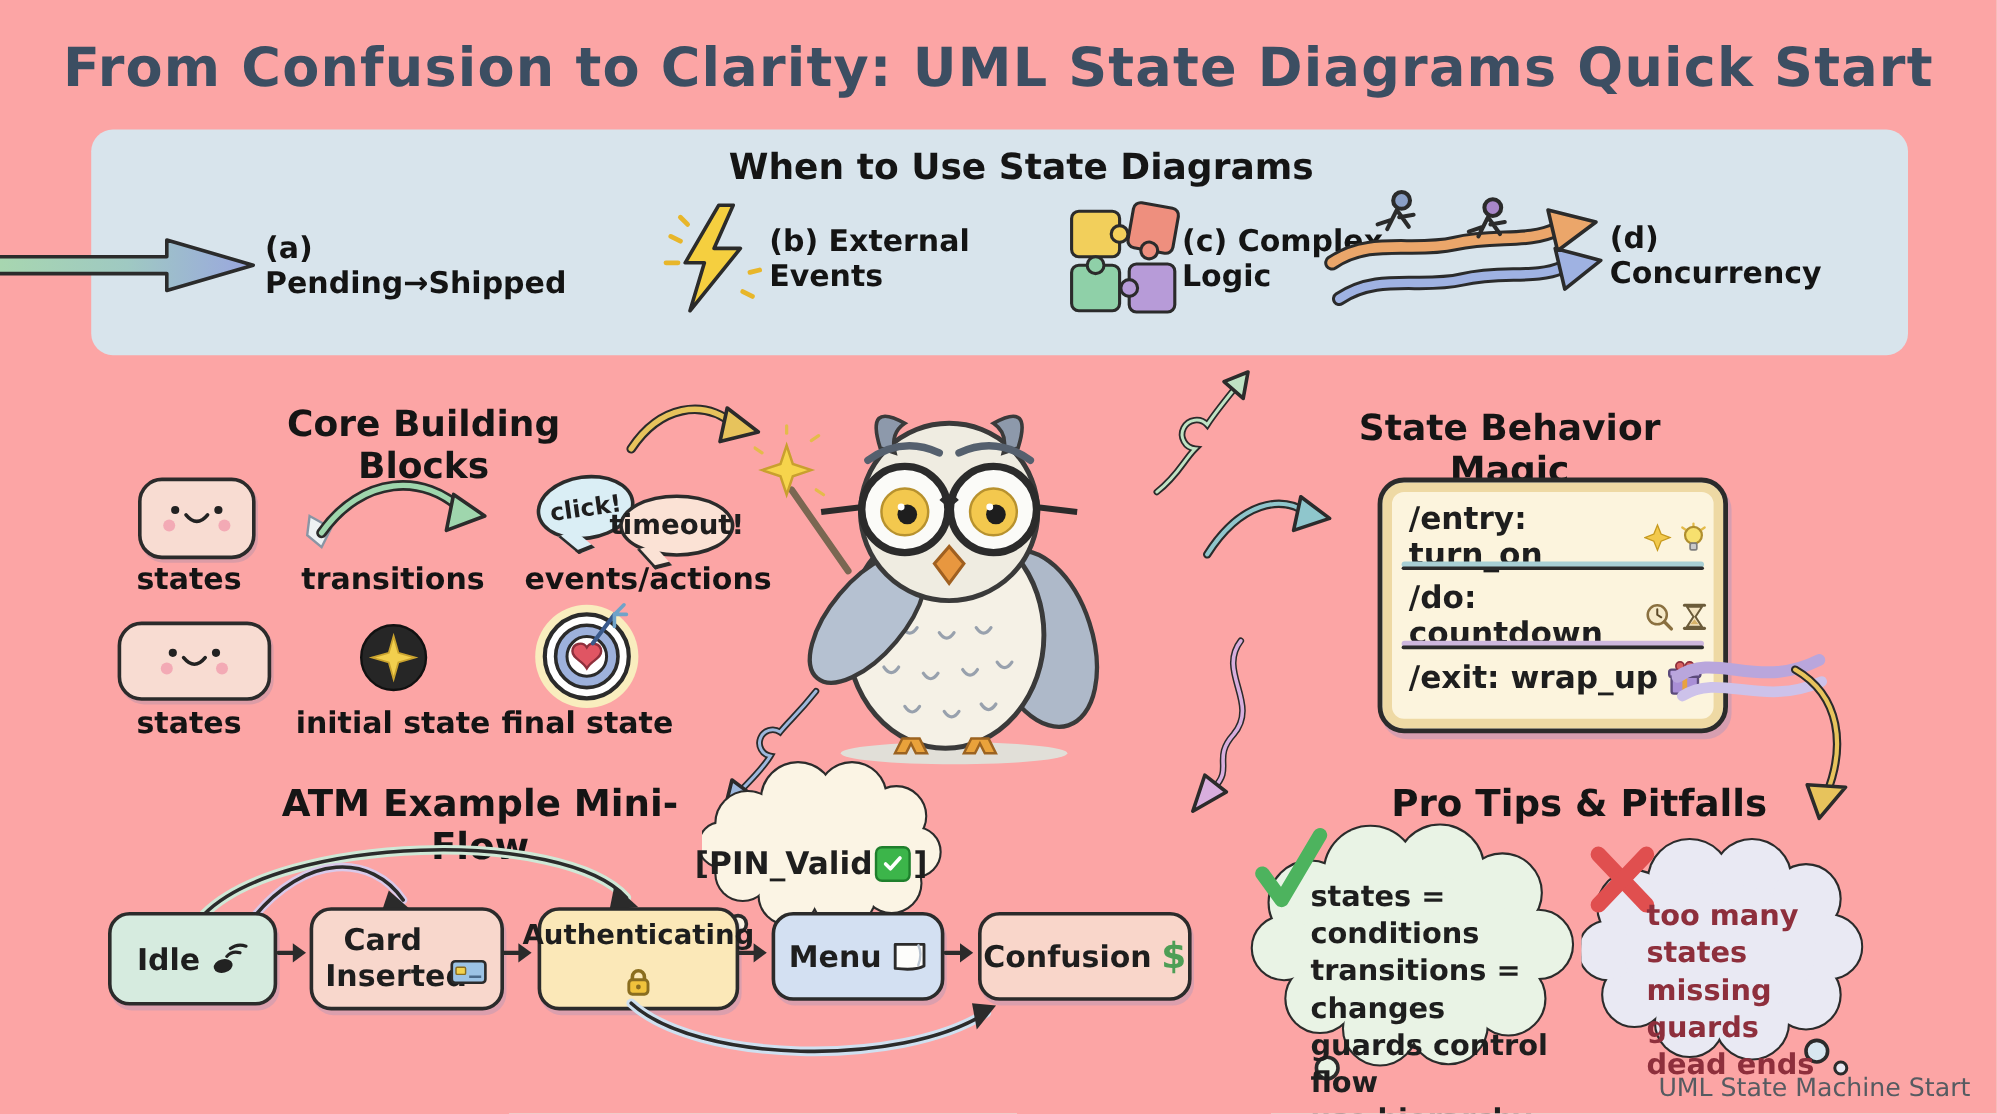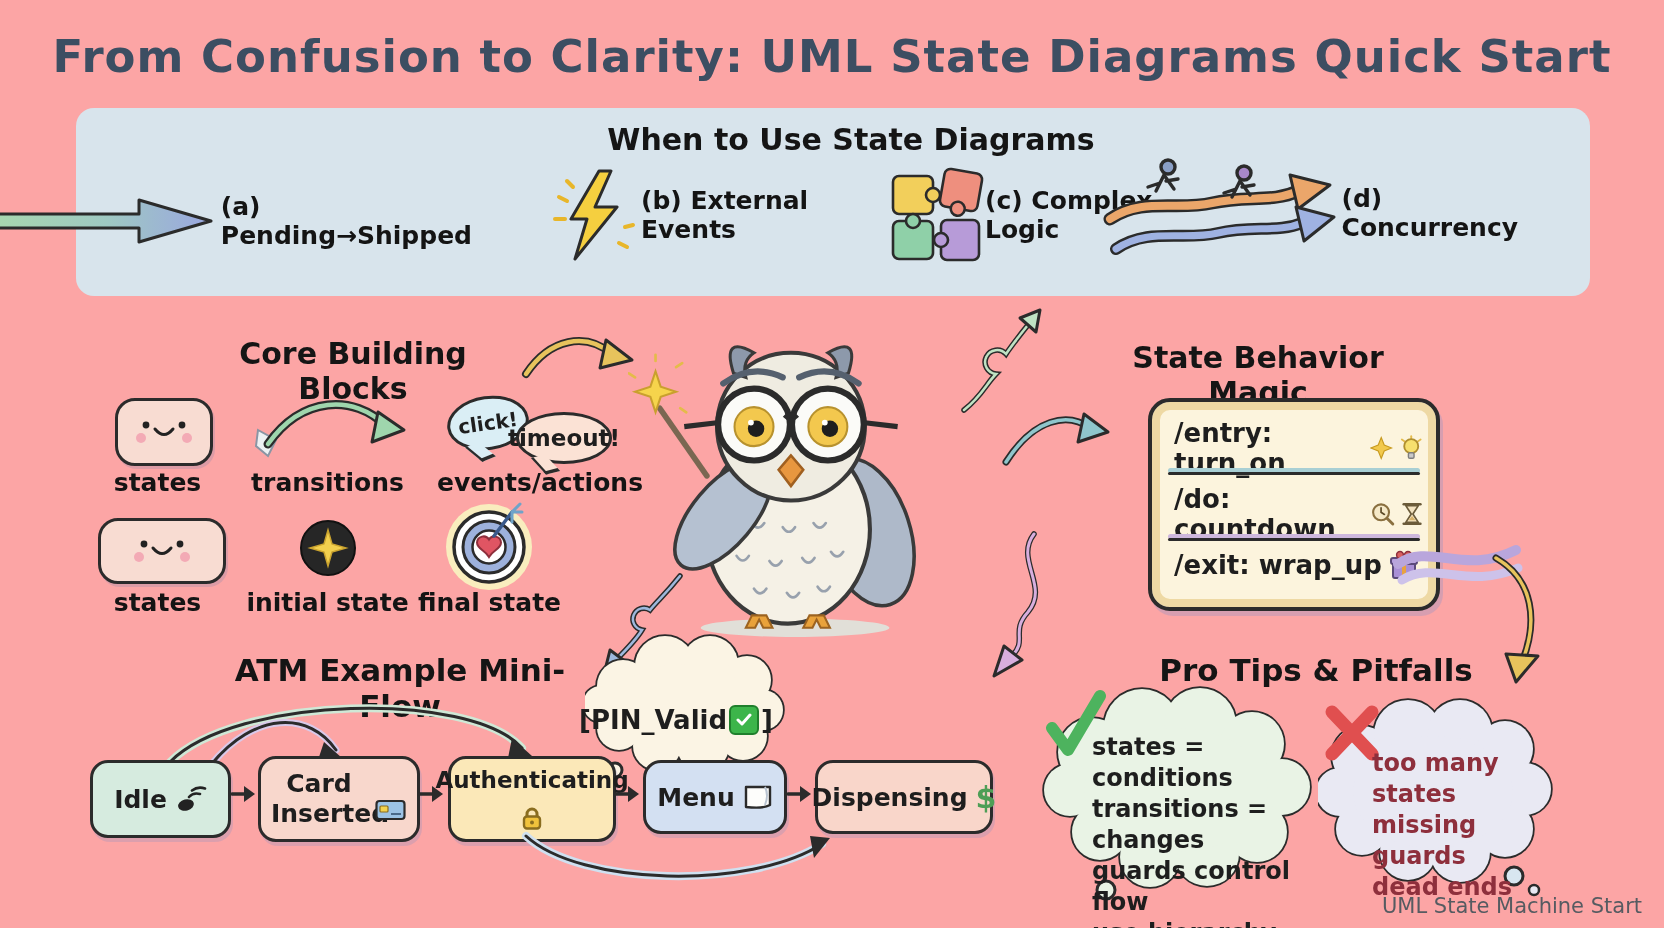--- a/index.html
+++ b/index.html
@@ -406,21 +406,21 @@
     <svg width="30" height="28" viewBox="0 0 30 28">
       <path d="M3,4 H27 V22 Q20,26 3,24 Z" fill="#fdfdfb" stroke="#2b2b2b" stroke-width="2.4" stroke-linejoin="round"></path>
       <path d="M22,4 q4,8 0,18" fill="none" stroke="#b9c4d1" stroke-width="2"></path>
     </svg>
   </div>
   <svg class="abs" style="left:786px;top:782px;" width="26" height="24" viewBox="0 0 26 24">
     <line x1="2" y1="12" x2="16" y2="12" stroke="#2b2b2b" stroke-width="3.5" stroke-linecap="round"></line>
     <polygon points="14,4 25,12 14,20" fill="#2b2b2b"></polygon>
   </svg>
   <div class="abs atmbox" style="left:815px;top:760px;width:172px;height:68px;background:#f9d6ca;">
-    <span>Dispensing</span>
+    <span>Confusion</span>
     <span class="dollar">$</span>
   </div>
 
   <svg class="abs" style="left:430px;top:824px;" width="430" height="74" viewBox="0 0 430 74">
     <path d="M96,12 C150,62 320,66 392,20" fill="none" stroke="#cfe0f0" stroke-width="8" stroke-linecap="round"></path>
     <path d="M96,12 C150,62 320,66 392,20" fill="none" stroke="#2b2b2b" stroke-width="3" stroke-linecap="round"></path>
     <polygon points="380,12 400,14 384,34" fill="#2b2b2b"></polygon>
   </svg>
 
   <div class="abs ctr h2" style="left:1128px;top:652px;width:340px;font-size:31px;">Pro Tips &amp; Pitfalls</div>

